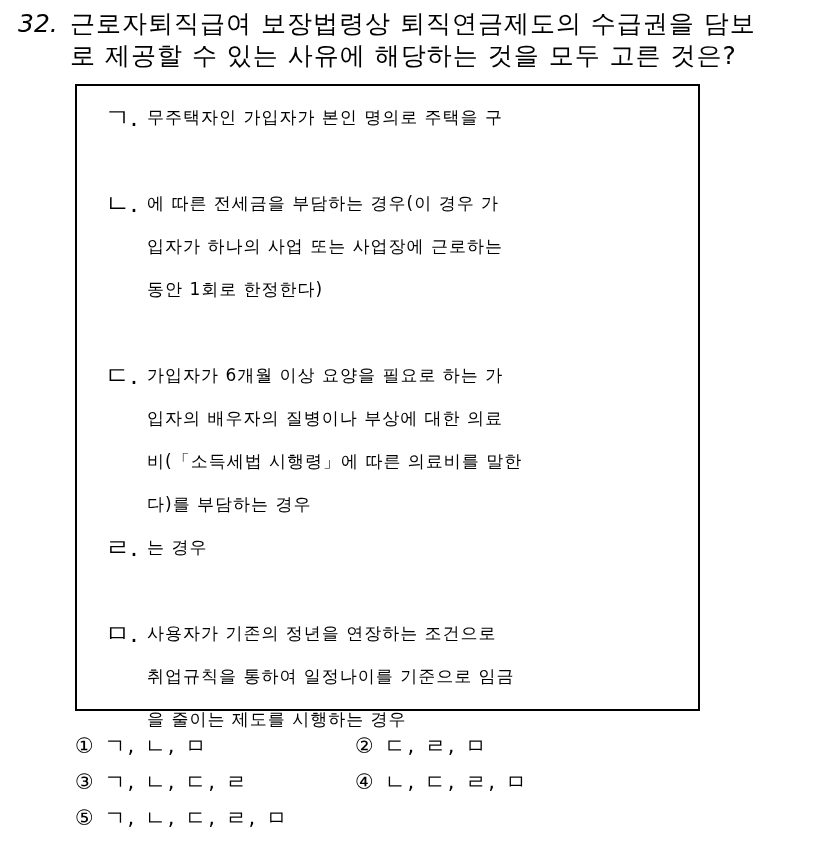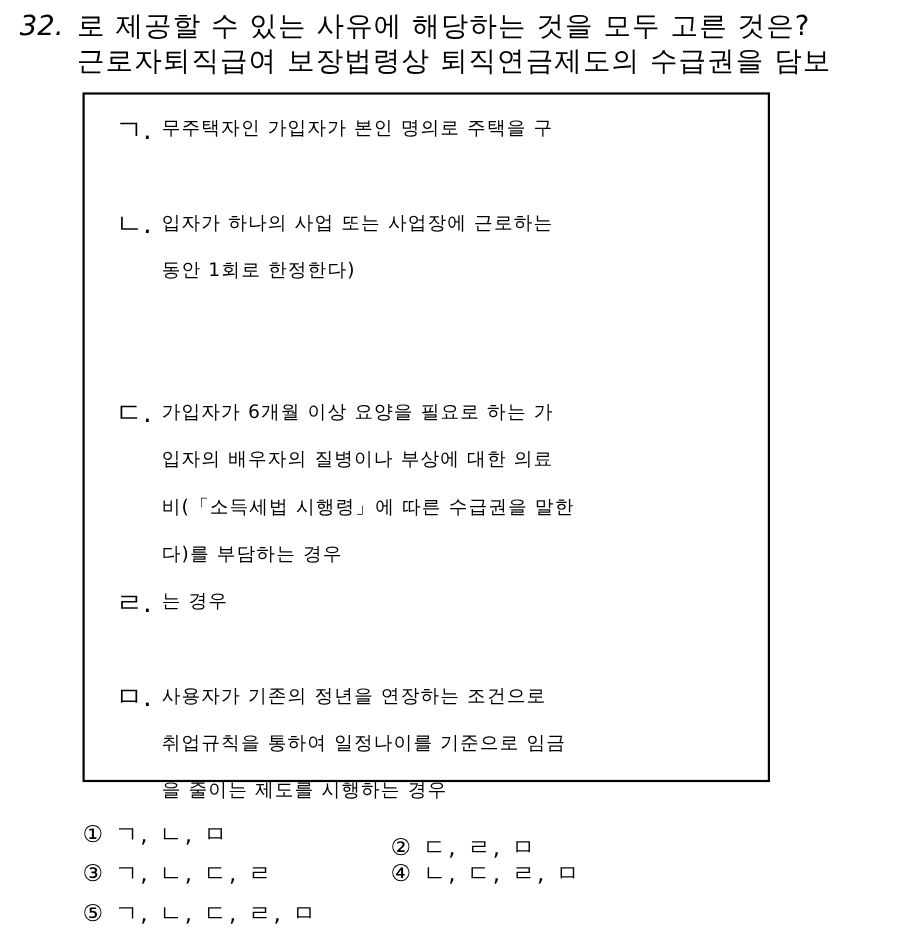--- a/index.html
+++ b/index.html
@@ -27,52 +27,53 @@
       font-size: 25px; line-height: 43px;
     }
     .item .lines { margin-left: 42px; }
     .item .line {
       display: block; white-space: nowrap;
       font-size: 17px; line-height: 43px; letter-spacing: 1px;
     }
     .choices { position: absolute; left: 75px; top: 728px; width: 700px; }
     .choice {
       position: absolute; white-space: nowrap;
-      font-size: 21px; line-height: 36px; letter-spacing: 2px; margin-top: 12px;
+      font-size: 21px; line-height: 36px; letter-spacing: 2px;
     }
   </style>
 </head>
 <body>
 
 <div class="q-num">32.</div>
 <div class="q-text">
+  <span>근로자퇴직급여 보장법령상 퇴직연금제도의 수급권을 담보</span>
   <span>로 제공할 수 있는 사유에 해당하는 것을 모두 고른 것은?</span>
-  <span>근로자퇴직급여 보장법령상 퇴직연금제도의 수급권을 담보</span>
 </div>
 
 <div class="box">
   <div class="item" style="top:10px">
     <span class="marker">ㄱ.</span>
     <div class="lines">
       <span class="line">무주택자인 가입자가 본인 명의로 주택을 구</span>
     </div>
   </div>
   <div class="item" style="top:96px">
     <span class="marker">ㄴ.</span>
     <div class="lines">
+      <span class="line">에 따른 전세금을 부담하는 경우(이 경우 가</span>
       <span class="line">입자가 하나의 사업 또는 사업장에 근로하는</span>
       <span class="line">동안 1회로 한정한다)</span>
     </div>
   </div>
   <div class="item" style="top:268px">
     <span class="marker">ㄷ.</span>
     <div class="lines">
       <span class="line">가입자가 6개월 이상 요양을 필요로 하는 가</span>
       <span class="line">입자의 배우자의 질병이나 부상에 대한 의료</span>
-      <span class="line">비(「소득세법 시행령」에 따른 수급권을 말한</span>
+      <span class="line">비(「소득세법 시행령」에 따른 의료비를 말한</span>
       <span class="line">다)를 부담하는 경우</span>
     </div>
   </div>
   <div class="item" style="top:440px">
     <span class="marker">ㄹ.</span>
     <div class="lines">
       <span class="line">는 경우</span>
     </div>
   </div>
   <div class="item" style="top:526px">
@@ -80,17 +81,17 @@
     <div class="lines">
       <span class="line">사용자가 기존의 정년을 연장하는 조건으로</span>
       <span class="line">취업규칙을 통하여 일정나이를 기준으로 임금</span>
       <span class="line">을 줄이는 제도를 시행하는 경우</span>
     </div>
   </div>
 </div>
 
 <div class="choices">
   <div class="choice" style="left:0; top:0">① ㄱ, ㄴ, ㅁ</div>
-  <div class="choice" style="left:280px; top:12px">② ㄷ, ㄹ, ㅁ</div>
+  <div class="choice" style="left:280px; top:0">② ㄷ, ㄹ, ㅁ</div>
   <div class="choice" style="left:0; top:36px">③ ㄱ, ㄴ, ㄷ, ㄹ</div>
   <div class="choice" style="left:280px; top:36px">④ ㄴ, ㄷ, ㄹ, ㅁ</div>
   <div class="choice" style="left:0; top:72px">⑤ ㄱ, ㄴ, ㄷ, ㄹ, ㅁ</div>
 </div>
 
 </body></html>

